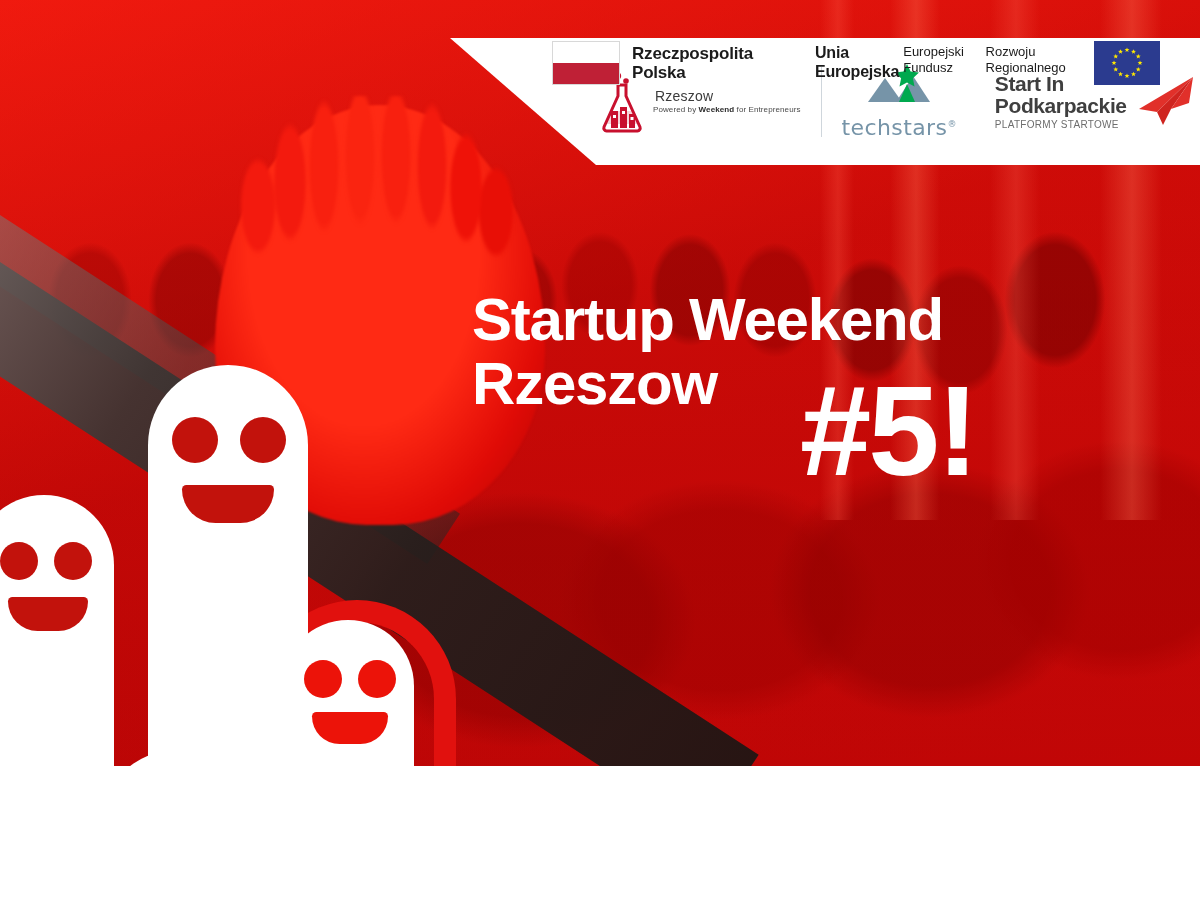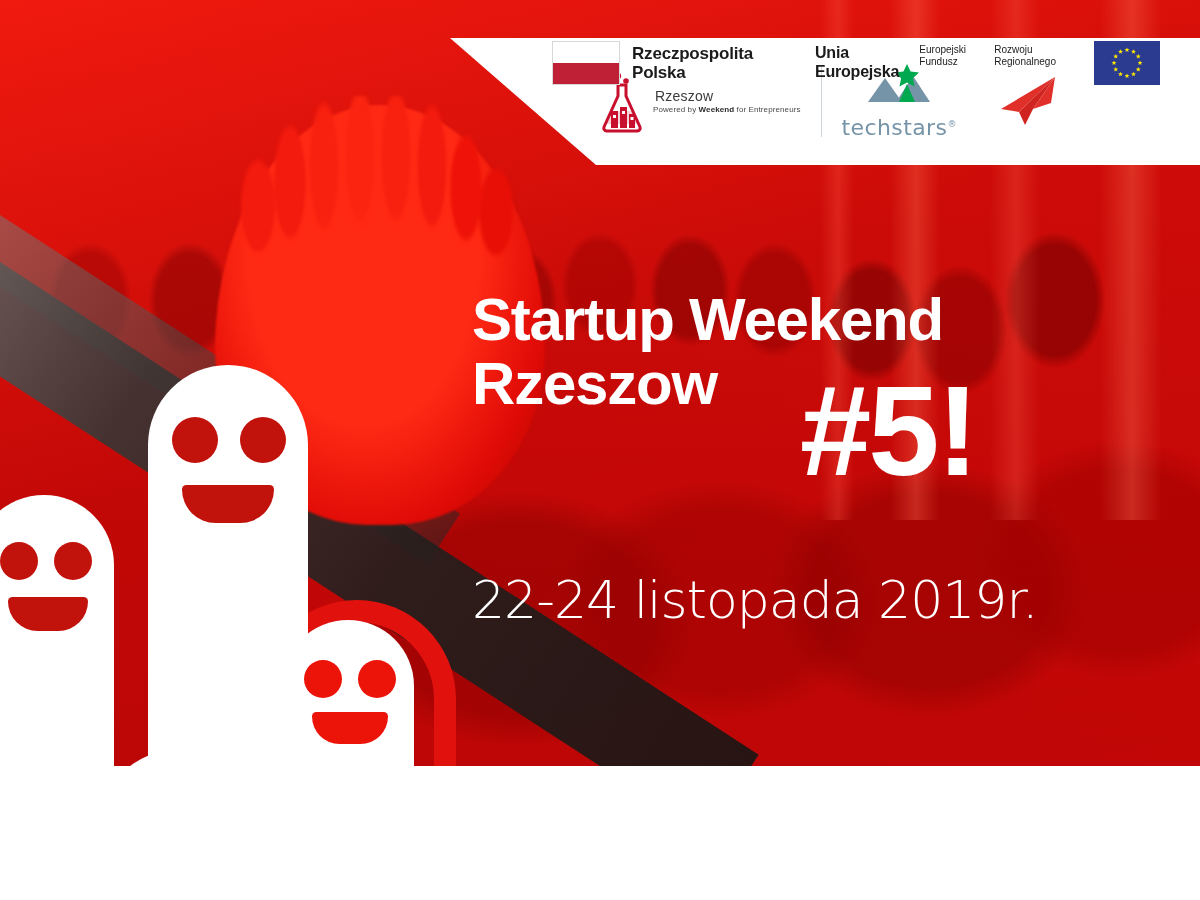--- a/index.html
+++ b/index.html
@@ -173,21 +173,21 @@
   .rp-lockup{display:flex;align-items:center;gap:12px;margin-left:72px;}
   .rp-flag{width:68px;height:44px;border:1px solid #d8d8d8;box-sizing:border-box;overflow:hidden;}
   .rp-flag .w{height:50%;background:#ffffff;}
   .rp-flag .r{height:50%;background:#bf2036;}
   .rp-text{display:flex;flex-direction:column;line-height:1.14;}
   .rp-l1,.rp-l2{font-size:17px;font-weight:bold;color:#1b1b1b;letter-spacing:-.2px;}
 
   .eu-lockup{display:flex;align-items:center;gap:12px;margin-left:62px;}
   .eu-text{display:flex;line-height:1.16;text-align:left;}
   .eu-l1{font-size:16px;font-weight:bold;color:#1b1b1b;letter-spacing:-.2px;}
-  .eu-s1,.eu-s2{font-size:10px;color:#1b1b1b;}
+  .eu-s1,.eu-s2{font-size:13px;color:#1b1b1b;}
   .eu-flag{width:66px;height:44px;background:#2b3b8f;position:relative;}
 </style>
 </head>
 <body>
 
 <div class="poster">
 
   <div class="photo-band">
     <div class="photo-crowd"></div>
     <div class="photo-doors"></div>
@@ -230,36 +230,40 @@
           <path d="M0 38 L17 14 L34 38 Z" fill="#7694a8"></path>
           <path d="M28 38 L45 12 L62 38 Z" fill="#7694a8"></path>
           <path d="M31 38 L39 20 L47 38 Z" fill="#00a94f"></path>
           <path d="M39 0 L42.6 7.6 L51 8.6 L44.9 14.3 L46.5 22.5 L39 18.5 L31.5 22.5 L33.1 14.3 L27 8.6 L35.4 7.6 Z" fill="#00a94f"></path>
         </svg>
       </div>
       <div class="ts-word"><span>techstars</span><sup>®</sup></div>
     </div>
 
     <div class="sip-lockup">
+      <div class="sip-text">
+        <span class="sip-l1">Start In</span>
+        <span class="sip-l2">Podkarpackie</span>
+        <span class="sip-sub">PLATFORMY STARTOWE</span>
+      </div>
       <div class="sip-plane">
         <svg viewBox="0 0 62 54" width="62" height="54">
           <path d="M60 2 L6 34 L24 37 Z" fill="#e1302a"></path>
           <path d="M60 2 L24 37 L30 50 L38 34 Z" fill="#cf241f"></path>
           <path d="M60 2 L38 34 L56 28 Z" fill="#e1302a"></path>
         </svg>
       </div>
     </div>
   </div>
 
   <div class="headline">
     <span class="l1">Startup Weekend</span>
     <span class="l2">Rzeszow</span>
   </div>
   <div class="hash-number">#5!</div>
-  <div class="date-line">22-24 listopada 2019r.</div>
 
   <div class="mascot outline face-red" style="left:258px;top:600px;width:198px;height:300px;">
     <div class="body"></div>
   </div>
 
   <div class="mascot solid face-knock" style="left:148px;top:365px;width:160px;height:420px;">
     <div class="body"></div>
     <div class="eye" style="left:24px;top:52px;width:46px;height:46px;"></div>
     <div class="eye" style="left:92px;top:52px;width:46px;height:46px;"></div>
     <div class="mouth" style="left:34px;top:120px;width:92px;height:38px;border-radius:6px 6px 46px 46px;"></div>

